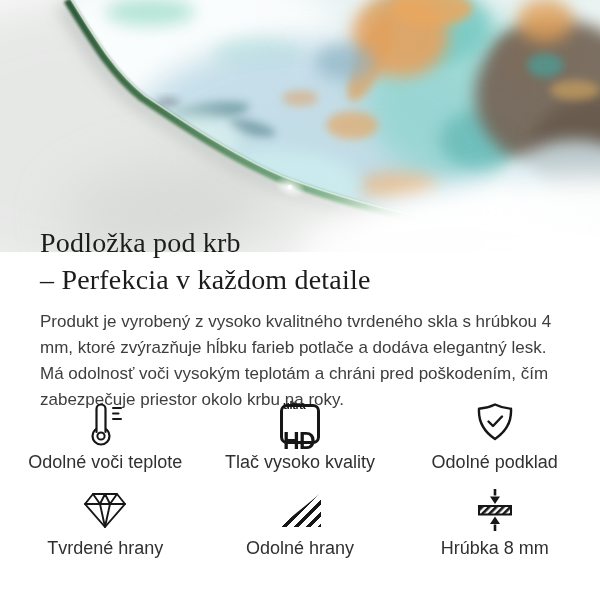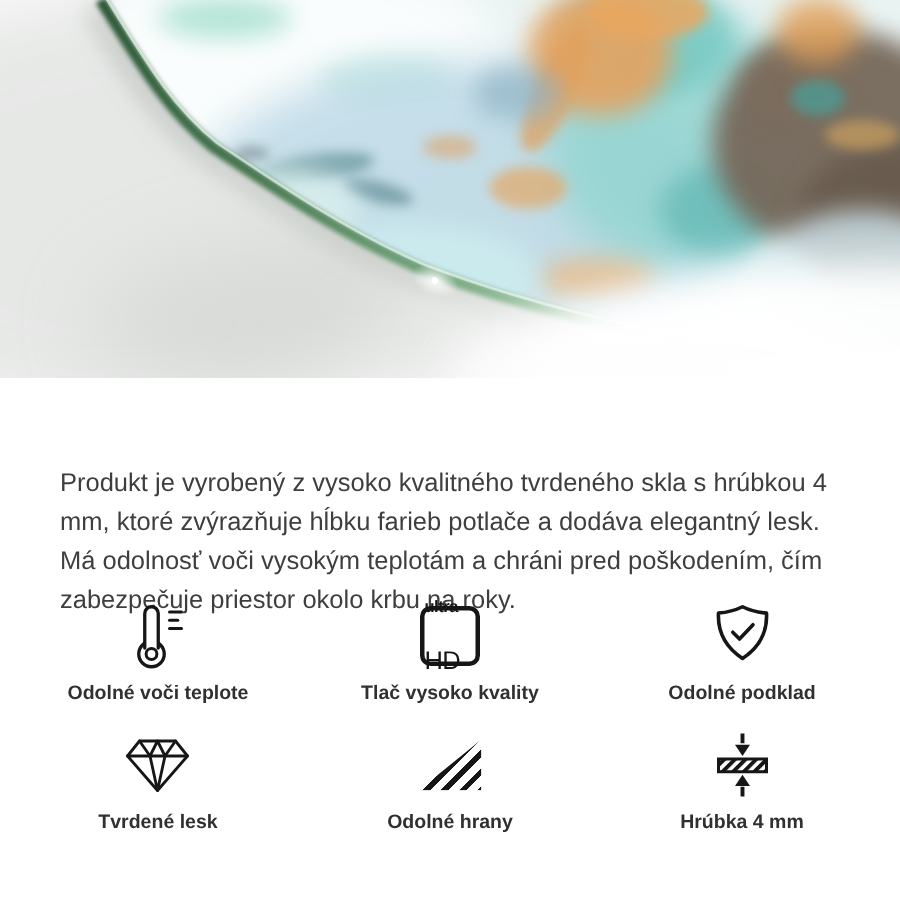--- a/index.html
+++ b/index.html
@@ -26,30 +26,30 @@
   .page-desc{
     position:absolute;left:40px;top:309px;width:532px;
     font-size:17px;line-height:26px;color:var(--c-body);
   }
   .features{
     position:absolute;left:8px;top:400px;width:584px;
     display:grid;grid-template-columns:repeat(3,1fr);row-gap:16px;
   }
   .feature{display:flex;flex-direction:column;align-items:center;}
   .icon-box{height:48px;display:flex;align-items:center;justify-content:center;margin-bottom:6px;}
-  .feature-label{font-size:13px;line-height:16px;color:var(--c-label);font-weight:bold;}
+  .feature-label{font-size:18px;line-height:16px;color:var(--c-label);}
   .icon-svg{display:block;}
   
   .uhd{
     width:40px;height:40px;border:3px solid var(--c-icon);border-radius:7px;
     display:flex;flex-direction:column;align-items:flex-start;justify-content:center;
     color:var(--c-icon);
   }
   .uhd-top{font-size:11px;line-height:11px;font-weight:700;letter-spacing:-.3px;}
-  .uhd-bottom{font-size:17px;line-height:16px;font-weight:400;letter-spacing:-.5px;margin-top:22px;}
+  .uhd-bottom{font-size:23px;line-height:16px;font-weight:700;letter-spacing:-.5px;margin-top:22px;}
   
   .stripes{
     width:42px;height:34px;
     clip-path:polygon(100% 0,100% 100%,0 100%);
     background:repeating-linear-gradient(135deg,var(--c-icon) 0 3.6px,transparent 3.6px 8.6px);
   }
 </style>
 </head>
 <body>
 
@@ -143,20 +143,24 @@
 
       <g transform="translate(290,187) rotate(21)">
         <ellipse rx="16" ry="10" fill="url(#h-glow)"></ellipse>
         <line x1="-42" y1="0" x2="48" y2="0" stroke="#ffffff" stroke-width="2" opacity="0.9" filter="url(#h-b2)"></line>
         <line x1="0" y1="-16" x2="0" y2="17" stroke="#ffffff" stroke-width="1.6" opacity="0.8" filter="url(#h-b2)"></line>
         <circle r="2.2" fill="#ffffff"></circle>
       </g>
     </svg>
   </div>
 
+  <h1 class="page-title">
+    <span>Podložka pod krb</span><br>
+    <span>– Perfekcia v každom detaile</span>
+  </h1>
 
   <p class="page-desc">Produkt je vyrobený z vysoko kvalitného tvrdeného skla s hrúbkou 4 mm, ktoré zvýrazňuje hĺbku farieb potlače a dodáva elegantný lesk. Má odolnosť voči vysokým teplotám a chráni pred poškodením, čím zabezpečuje priestor okolo krbu na roky.</p>
 
   <div class="features">
 
     <div class="feature">
       <div class="icon-box">
         <svg class="icon-svg" width="44" height="48" viewBox="0 0 44 48">
           <g fill="none" stroke="#161616" stroke-width="2.2" stroke-linecap="round">
             <circle cx="18" cy="36" r="8.5"></circle>
@@ -197,21 +201,21 @@
       <div class="icon-box">
         <svg class="icon-svg" width="48" height="42" viewBox="0 0 48 42">
           <g fill="none" stroke="#161616" stroke-width="1.9" stroke-linecap="round" stroke-linejoin="round">
             <path d="M12,5 L36,5 L44,15 L24,38 L4,15 Z"></path>
             <path d="M4,15 L44,15"></path>
             <path d="M12,5 L19,15 L24,5 L29,15 L36,5"></path>
             <path d="M19,15 L24,38 M29,15 L24,38"></path>
           </g>
         </svg>
       </div>
-      <div class="feature-label">Tvrdené lesk</div>
+      <div class="feature-label">Tvrdené hrany</div>
     </div>
 
     <div class="feature">
       <div class="icon-box">
         <div class="stripes"></div>
       </div>
       <div class="feature-label">Odolné hrany</div>
     </div>
 
     <div class="feature">
@@ -222,17 +226,17 @@
               <rect width="2.6" height="5" fill="#161616"></rect>
             </pattern>
           </defs>
           <rect x="6" y="20" width="32" height="8.5" fill="url(#t-hatch)" stroke="#161616" stroke-width="2"></rect>
           <line x1="22" y1="3" x2="22" y2="9.5" stroke="#161616" stroke-width="2.6"></line>
           <path d="M22,18 L17,10.5 L27,10.5 Z" fill="#161616"></path>
           <line x1="22" y1="45" x2="22" y2="38.5" stroke="#161616" stroke-width="2.6"></line>
           <path d="M22,30.5 L17,38 L27,38 Z" fill="#161616"></path>
         </svg>
       </div>
-      <div class="feature-label">Hrúbka 4 mm</div>
+      <div class="feature-label">Hrúbka 8 mm</div>
     </div>
 
   </div>
 </div>
 
 </body></html>

